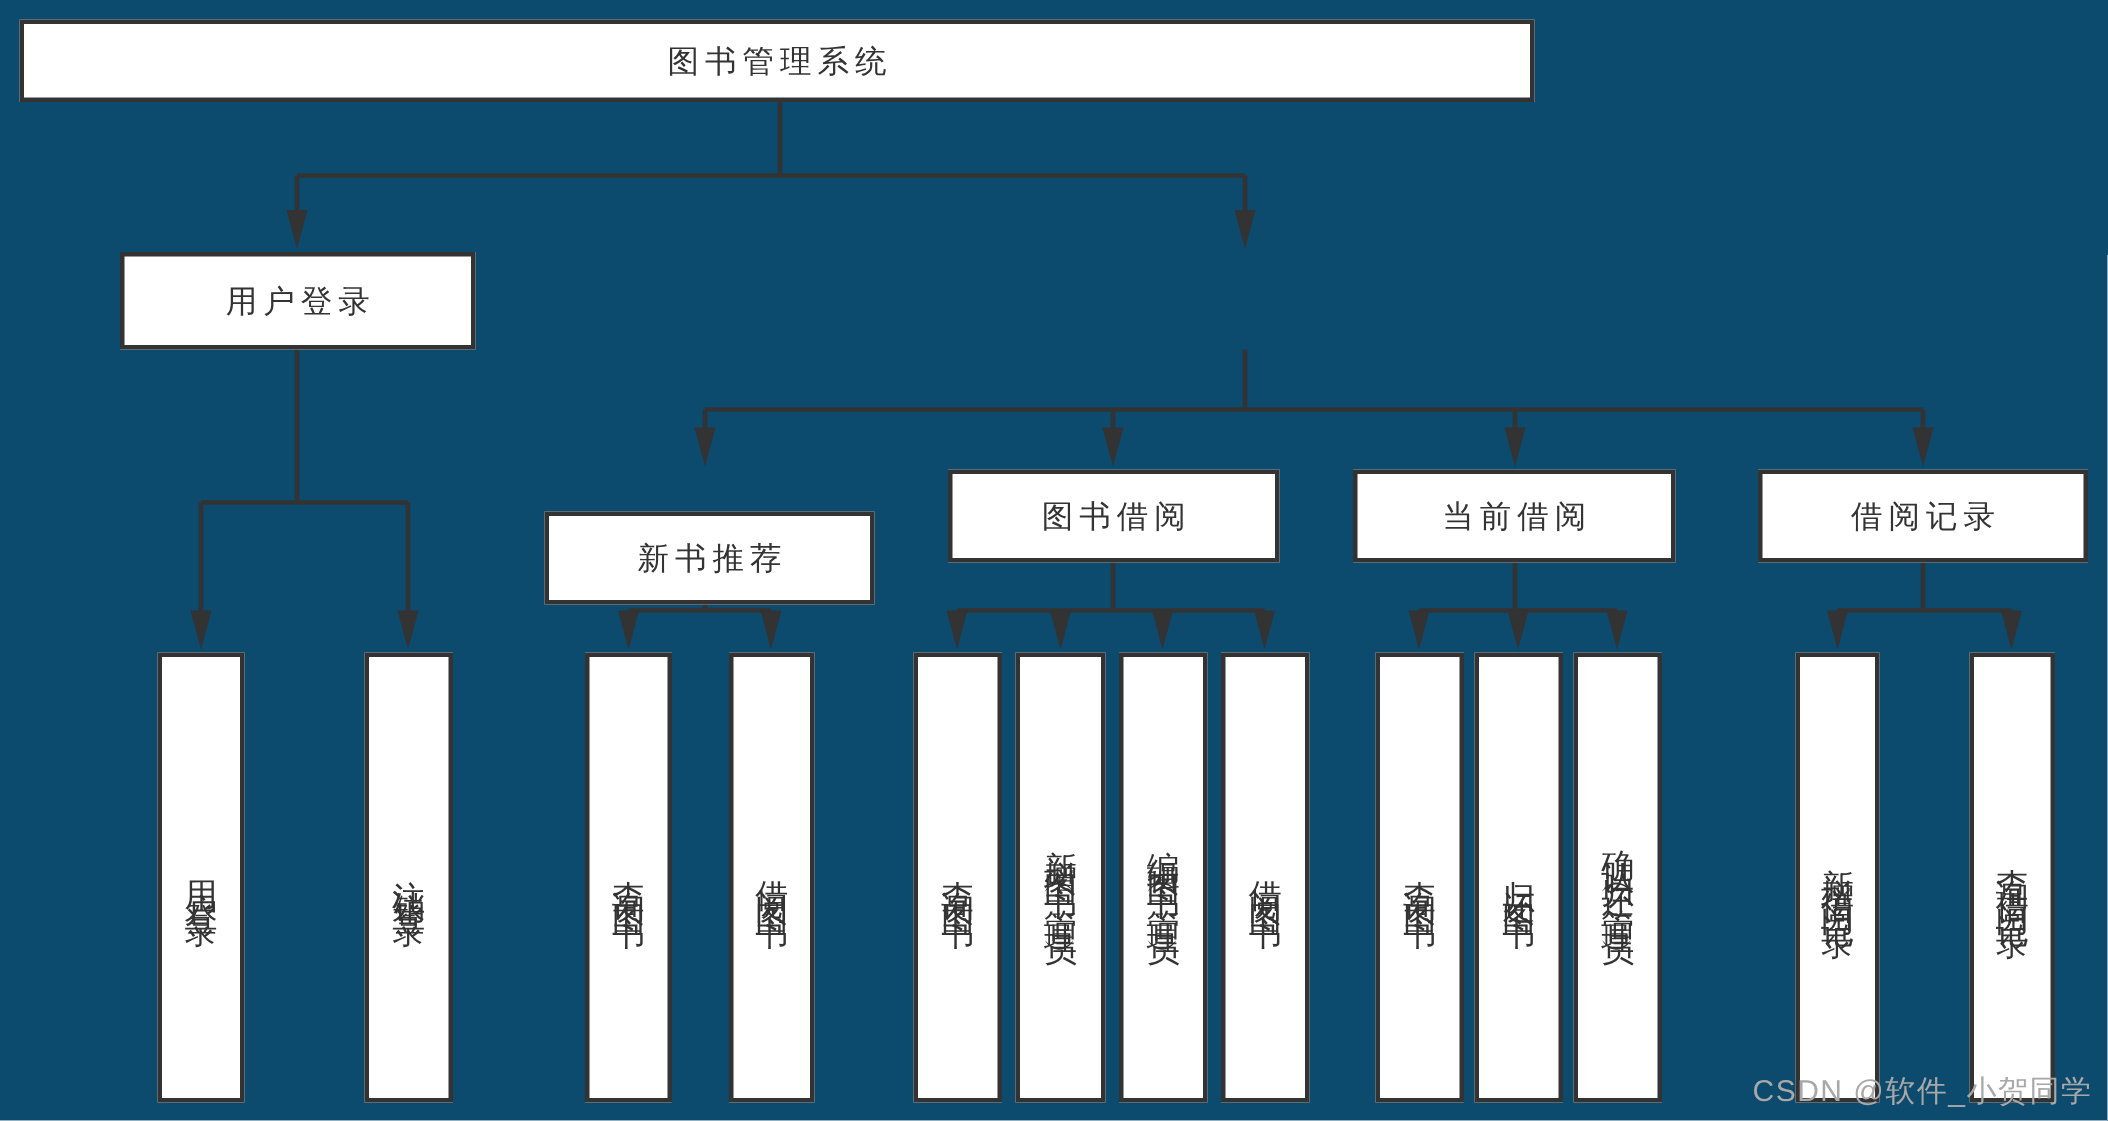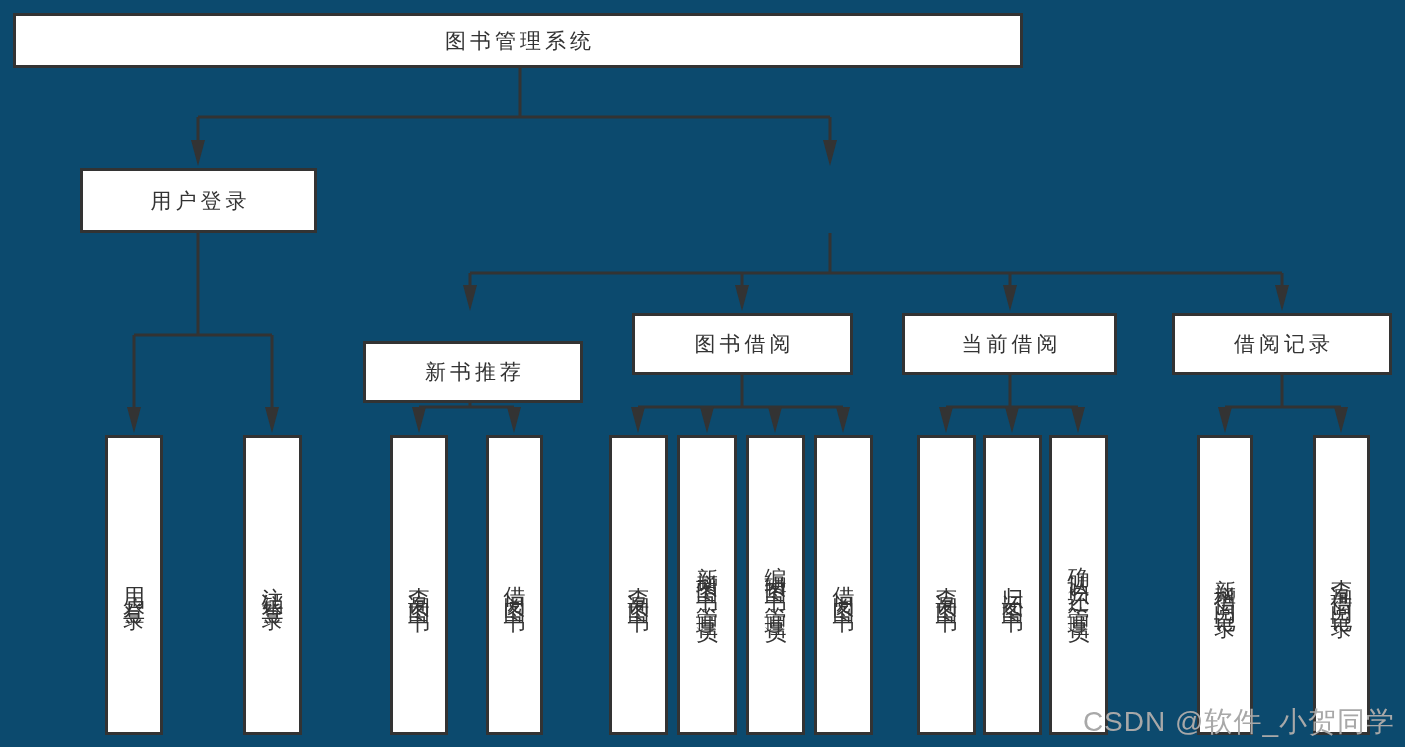--- a/index.html
+++ b/index.html
@@ -35,21 +35,21 @@
     text-orientation:mixed;
     font-size:22px;
     letter-spacing:8px;
     line-height:1;
     white-space:nowrap;
   }
   .watermark{
     position:absolute;
     right:10px;
     bottom:6px;
-    font-size:28px;
+    font-size:20px;
     letter-spacing:1px;
     color:#a8a8a8;
     z-index:3;
     white-space:nowrap;
   }
   
   #n-root           {left:13px;  top:13px;  width:1010px; height:55px;}
   #n-user-login     {left:80px;  top:168px; width:237px;  height:65px;}
   #n-book-mgmt      {left:712px; top:168px; width:235px;  height:65px;}
   #n-new-book-rec   {left:363px; top:313px; width:220px;  height:62px;margin-top:28px;}

